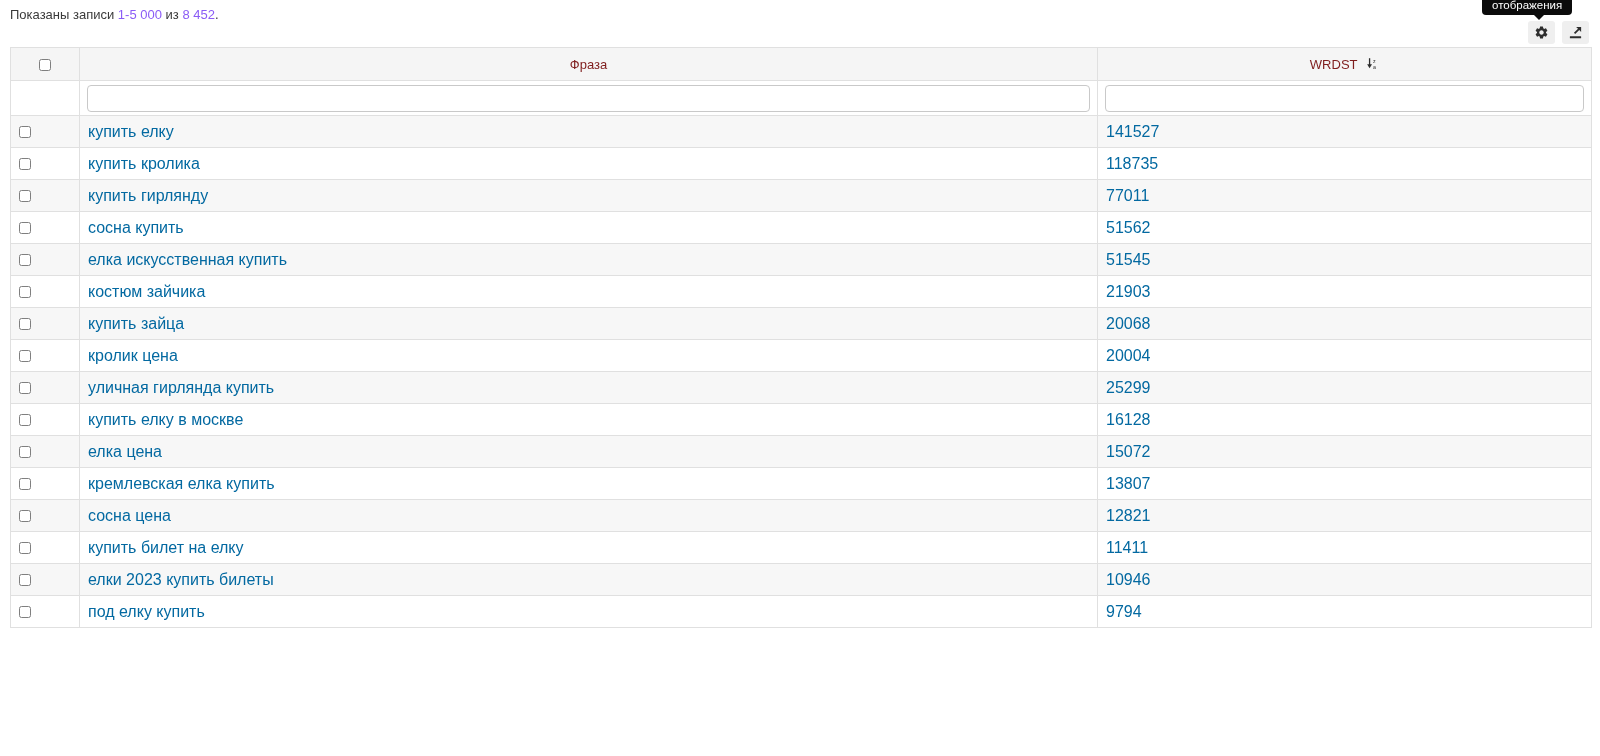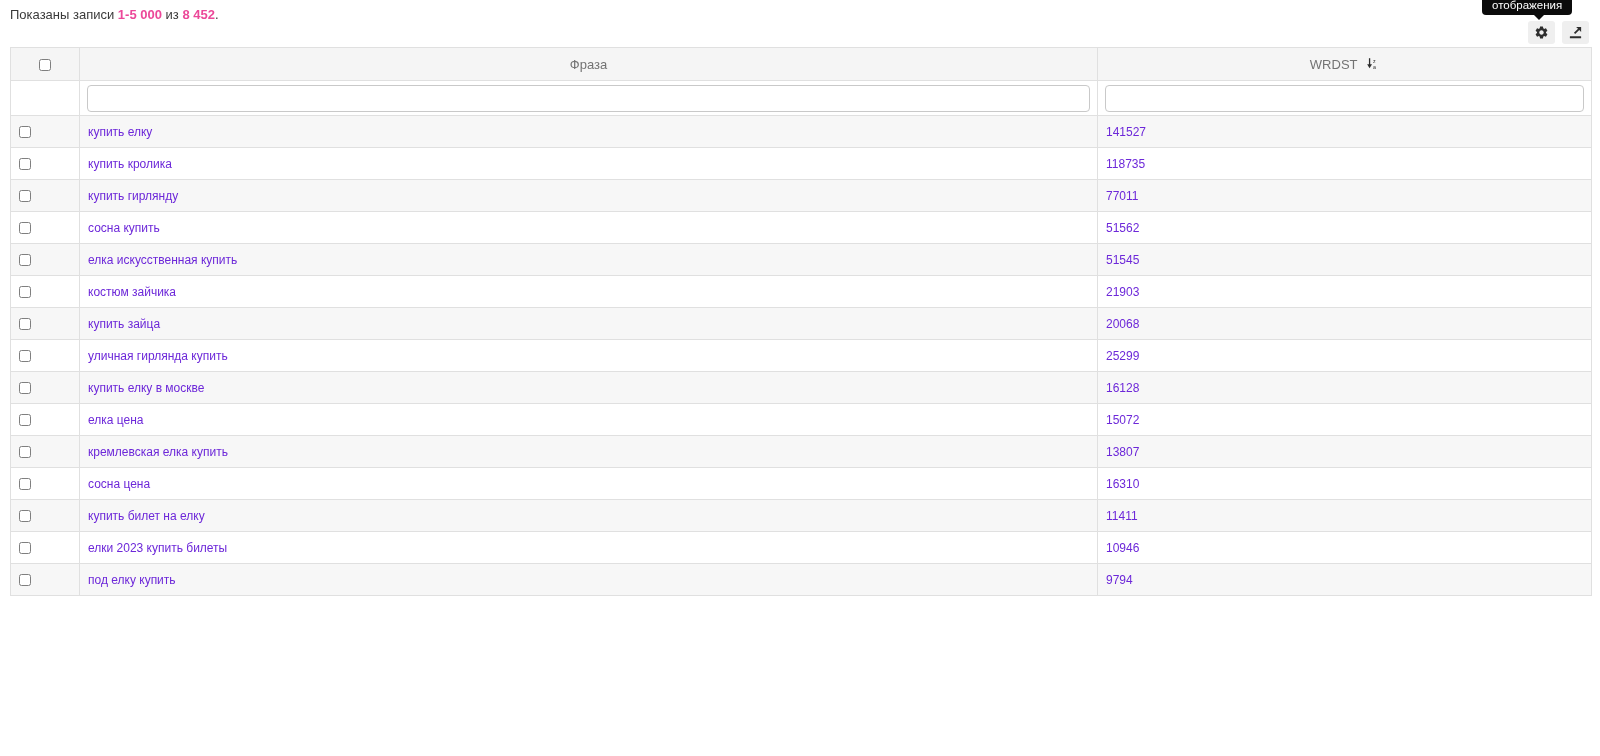--- a/index.html
+++ b/index.html
@@ -3,21 +3,21 @@
 <meta charset="utf-8">
 <style>
   * { margin:0; padding:0; box-sizing:border-box; }
   html,body { background:#fff; }
   .page {
     position:relative; width:1600px; height:756px; background:#fff; overflow:hidden;
     font-family:"Liberation Sans","DejaVu Sans",sans-serif; color:#333;
   }
   
   .summary { position:absolute; top:7px; left:10px; font-size:13px; color:#3a3a3a; }
-  .summary b { font-weight:bold; color:#ec4899; }
+  .summary b { font-weight:normal; color:#8b5cf6; }
   
   .tooltip {
     position:absolute; top:-14px; left:1482px; height:29px; min-width:88px;
     background:#0b0b0b; color:#fff; border-radius:4px;
     display:flex; align-items:flex-end; justify-content:center;
     padding:0 10px 4px; font-size:11.5px; white-space:nowrap;
   }
   .tooltip .caret {
     position:absolute; bottom:-5px; left:52px; width:0; height:0;
     border-left:5px solid transparent; border-right:5px solid transparent;
@@ -31,30 +31,30 @@
   }
   .icon-btn svg { display:block; }
   
   .grid {
     position:absolute; top:47px; left:10px; width:1581px;
     border-collapse:collapse; table-layout:fixed;
     border:1px solid #d7d7d7;
   }
   .grid th, .grid td { border:1px solid #e0e0e0; }
   .grid thead th {
-    height:33px; background:#f5f5f5; font-weight:400; font-size:13px; color:#737373;
+    height:33px; background:#f5f5f5; font-weight:400; font-size:13px; color:#7f1d1d;
     vertical-align:middle;
   }
   .filter-row td { height:35px; background:#fff; padding:0 7px; vertical-align:middle; }
   .filter-input {
     width:100%; height:27px; border:1px solid #c9c9c9; border-radius:4px;
     padding:0 8px; font-size:12px; font-family:inherit; color:#444; outline:none; background:#fff;
   }
   .grid tbody td {
-    height:32px; font-size:12px; color:#6d28d9; padding:0 8px; vertical-align:middle;
+    height:32px; font-size:16px; color:#0369a1; padding:0 8px; vertical-align:middle;
     overflow:hidden; white-space:nowrap;
   }
   .grid tbody tr:nth-child(odd) td { background:#f7f7f7; }
   .grid tbody tr:nth-child(even) td { background:#ffffff; }
   .cb-cell { padding-left:8px !important; }
   .checkbox {
     display:inline-block; width:12px; height:12px; background:#fff;
     border:1px solid #7f7f7f; border-radius:2.5px; vertical-align:middle; cursor:pointer;
   }
   .sort-icon { margin-left:5px; vertical-align:-2px; }
@@ -181,20 +181,27 @@
     </tr>
 
     <tr>
       <td class="cb-cell">
         <span class="checkbox"></span>
       </td>
       <td>купить зайца</td>
       <td>20068</td>
     </tr>
 
+    <tr>
+      <td class="cb-cell">
+        <span class="checkbox"></span>
+      </td>
+      <td>кролик цена</td>
+      <td>20004</td>
+    </tr>
 
     <tr>
       <td class="cb-cell">
         <span class="checkbox"></span>
       </td>
       <td>уличная гирлянда купить</td>
       <td>25299</td>
     </tr>
 
     <tr>
@@ -221,21 +228,21 @@
       <td>13807</td>
     </tr>
 
 
 
     <tr>
       <td class="cb-cell">
         <span class="checkbox"></span>
       </td>
       <td>сосна цена</td>
-      <td>16310</td>
+      <td>12821</td>
     </tr>
 
 
     <tr>
       <td class="cb-cell">
         <span class="checkbox"></span>
       </td>
       <td>купить билет на елку</td>
       <td>11411</td>
     </tr>

